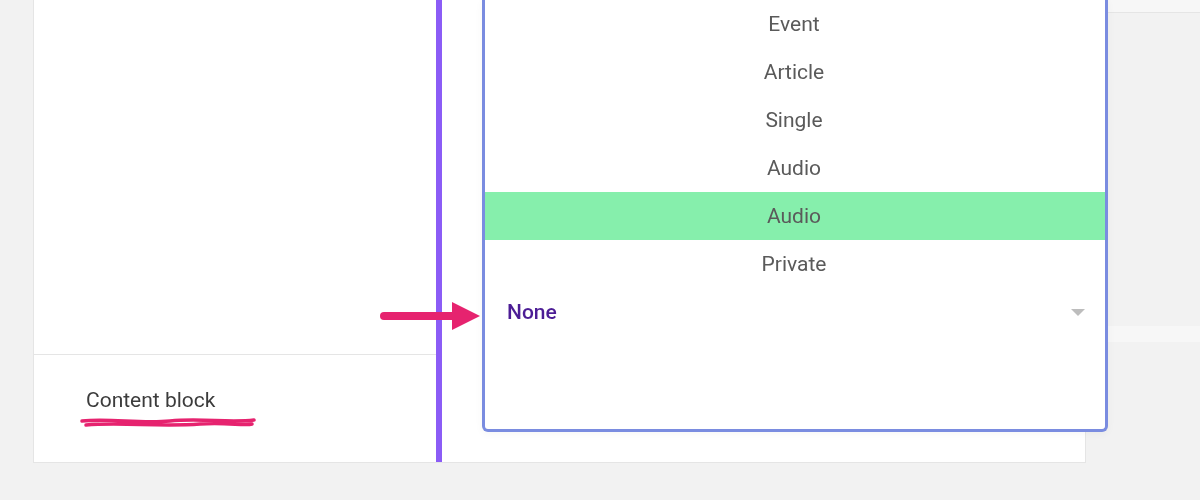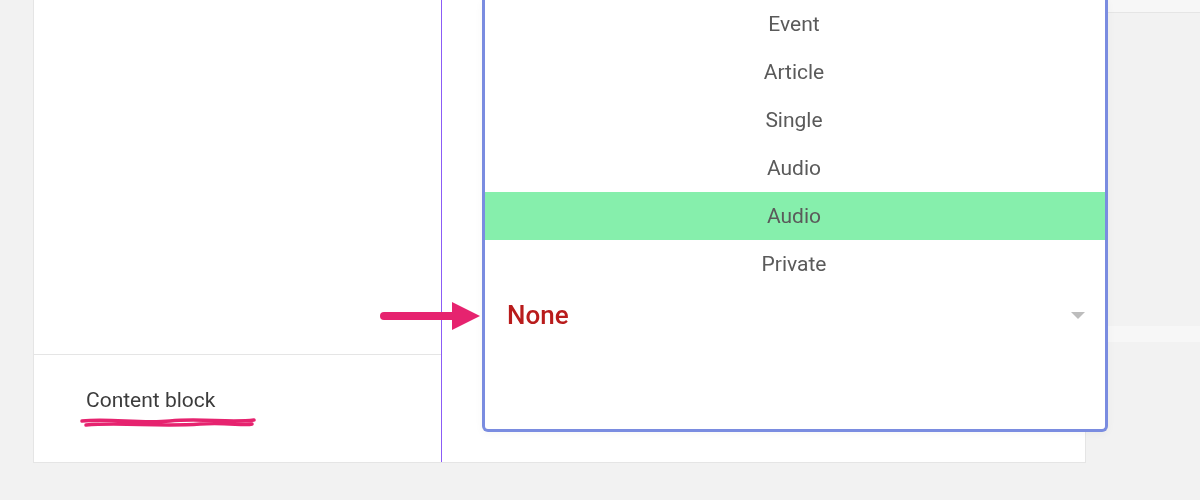--- a/index.html
+++ b/index.html
@@ -24,21 +24,21 @@
       height: 463px;
       border: 1px solid #e5e5e5;
       border-top: none;
     }
     .left-cell {
       position: absolute;
       top: 0;
       left: 0;
       width: 408px;
       height: 100%;
-      border-right: 1px solid #8b5cf6;
+      border-right: 6px solid #8b5cf6;
     }
     .divider-horizontal {
       position: absolute;
       top: 354px;
       left: 0;
       width: 100%;
       height: 1px;
       background: #e5e5e5;
     }
     .content-block-label {
@@ -87,22 +87,22 @@
       font-weight: 400;
     }
     .dropdown-option.highlighted {
       background: #86efac;
     }
     .dropdown-selected {
       display: flex;
       align-items: center;
       justify-content: space-between;
       padding: 12px 20px 12px 22px;
-      font-size: 26px;
-      color: #b91c1c;
+      font-size: 21px;
+      color: #4c1d95;
       font-weight: 500;
       cursor: pointer;
     }
     .chevron {
       width: 0;
       height: 0;
       border-left: 7px solid transparent;
       border-right: 7px solid transparent;
       border-top: 7px solid #bdbdbd;
     }

